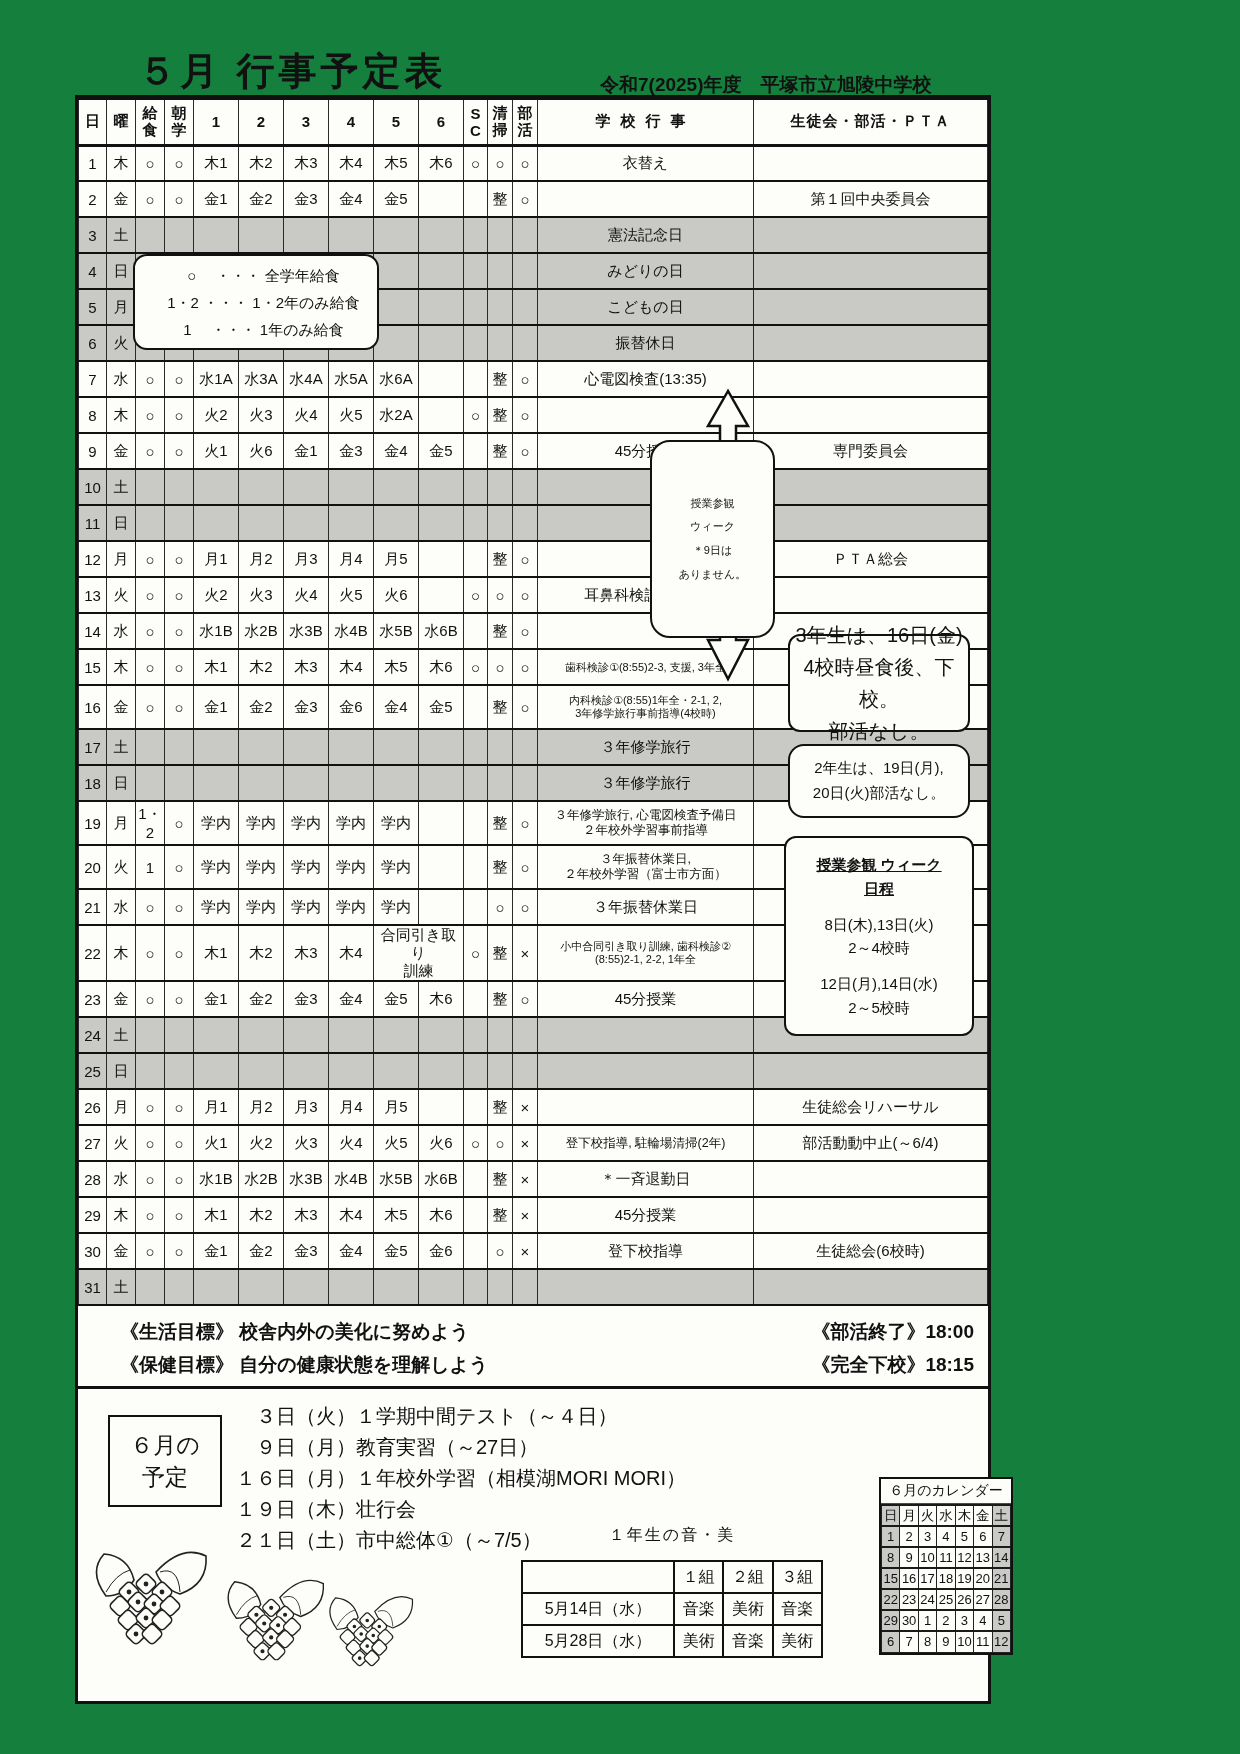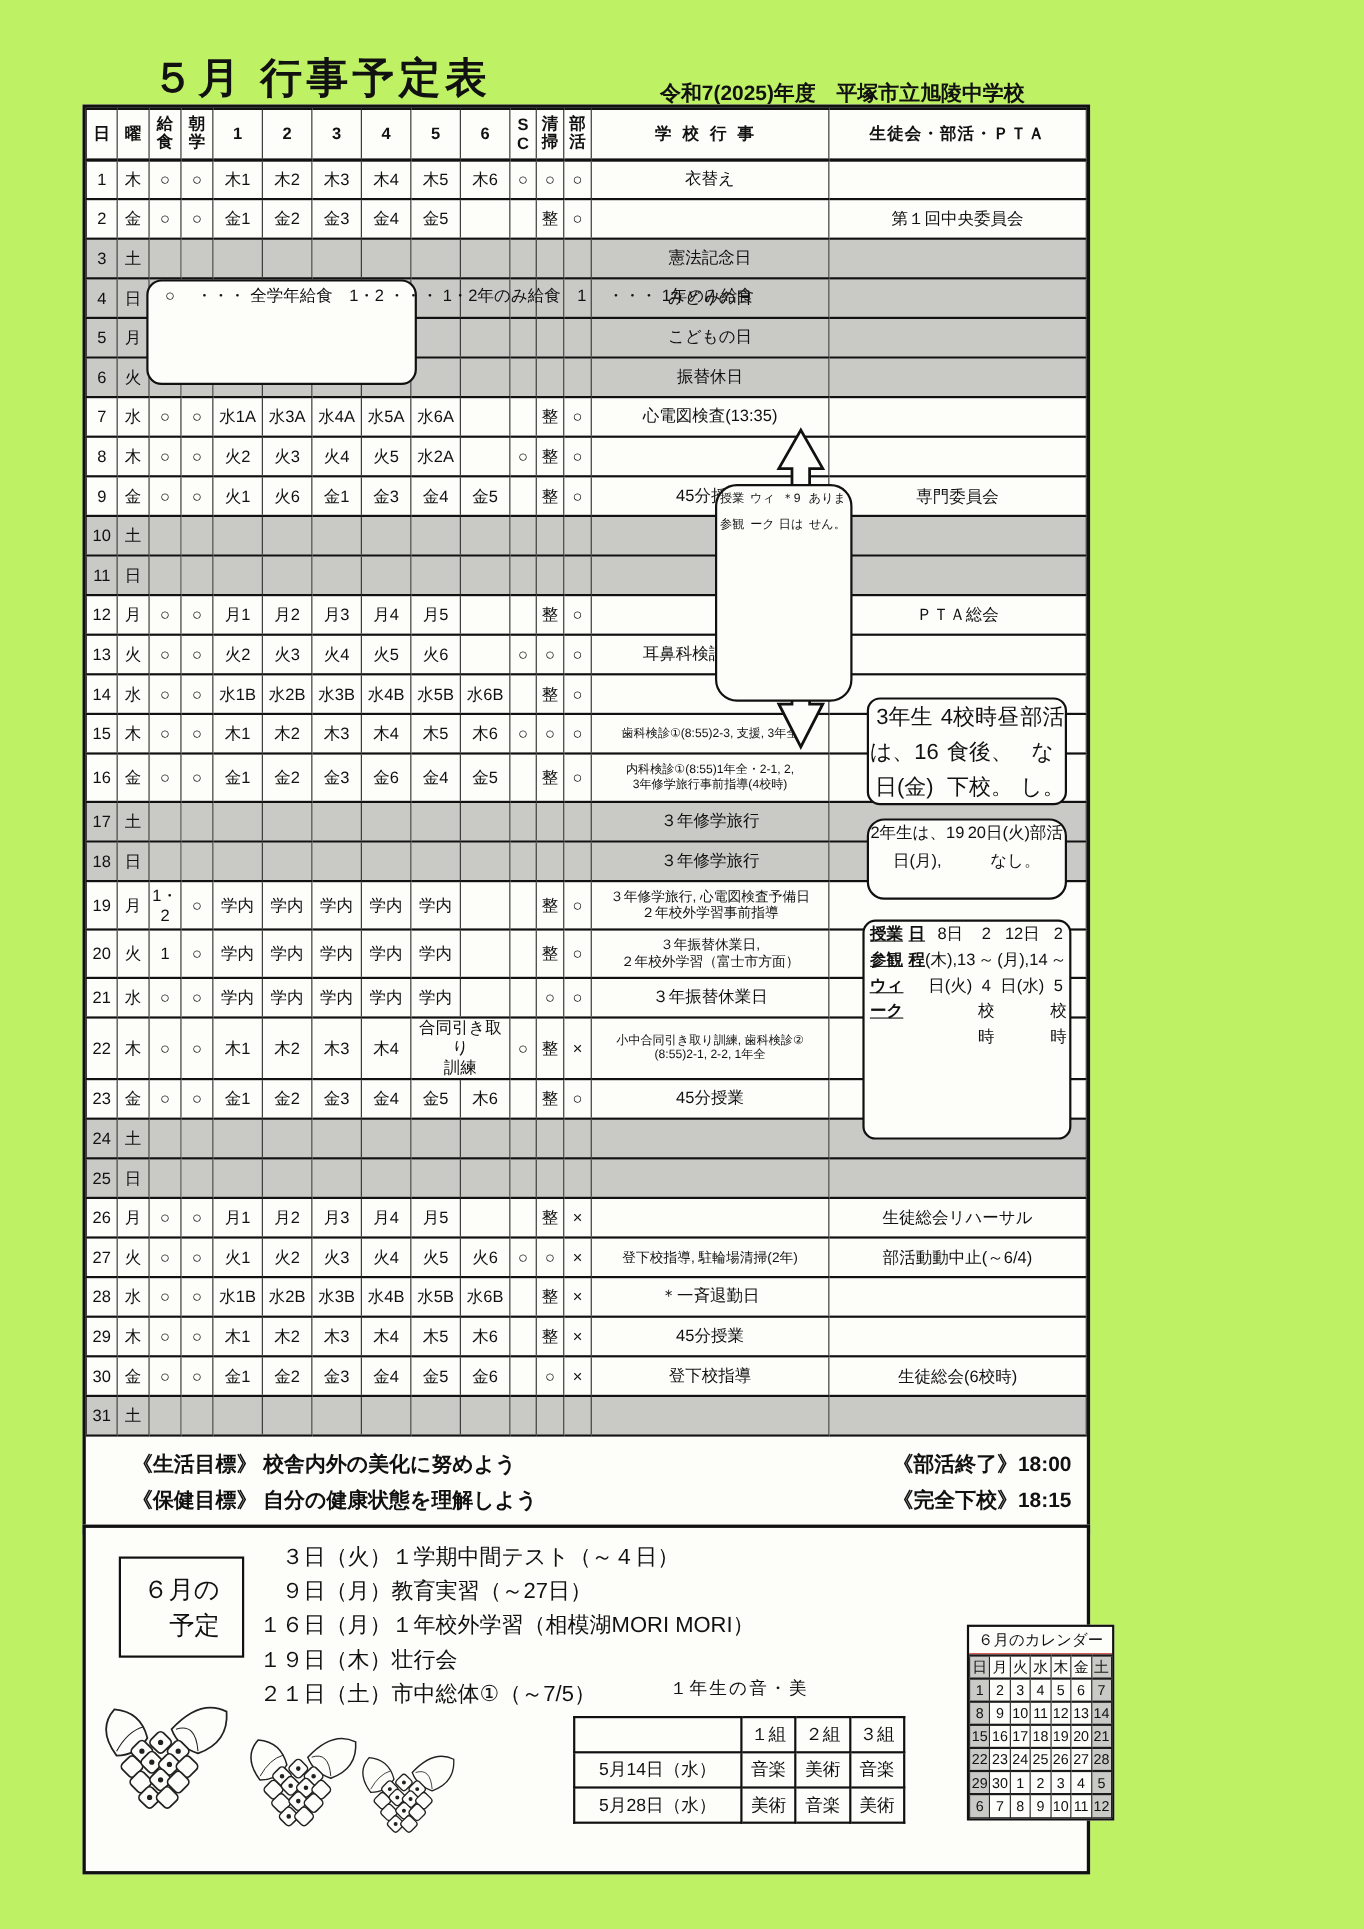--- a/index.html
+++ b/index.html
@@ -1,18 +1,18 @@
 <!DOCTYPE html>
 <html><head>
 <meta charset="utf-8">
 <style>
 *{margin:0;padding:0;box-sizing:border-box}
 html,body{background:#9a9a9a}
 body{font-family:"Liberation Sans","DejaVu Sans",sans-serif;color:#111}
-.page{position:relative;width:1240px;height:1754px;background:#bef264;margin:0 auto;overflow:hidden}
+.page{position:relative;width:1240px;height:1754px;background:#15803d;margin:0 auto;overflow:hidden}
 .doc-title{position:absolute;left:138px;top:46px;font-size:38px;font-weight:bold;letter-spacing:4px}
 .doc-sub{position:absolute;left:600px;top:72px;font-size:19px;font-weight:bold;white-space:pre}
 .main-box{position:absolute;left:75px;top:95px;width:916px;border:3px solid #111;background:#fdfdfa}
 table.sched{border-collapse:collapse;width:100%;table-layout:fixed}
 .sched th,.sched td{border-left:1px solid #2a2a2a;border-right:1px solid #2a2a2a;border-top:2px solid #111;border-bottom:2px solid #111;text-align:center;vertical-align:middle;font-size:15px;padding:0;overflow:hidden}
 .sched thead th{height:46px;border-bottom:3px solid #111;font-weight:bold}
 .v2{white-space:pre-line;font-size:13px;line-height:1.12;font-weight:bold}
 .sc-h{font-size:11px;line-height:1.15;white-space:pre-line}
 .ev-h{letter-spacing:10px;font-size:16px}
 .pta-h{font-size:13.5px;letter-spacing:1px}
@@ -22,31 +22,31 @@
 .c-day{font-size:14px}
 .c-small{font-size:10px}
 .c-event{text-align:left;padding:1px 4px;font-size:14px;white-space:pre-line;line-height:1.18}
 .c-event.small{font-size:11px}
 .c-event.mid{font-size:12.5px}
 .c-pta{text-align:left;padding:1px 4px;font-size:13.5px;white-space:pre-line}
 .c-merge{font-size:11.5px;white-space:pre-line;line-height:1.2}
 .goals{padding:9px 8px 10px 42px;font-size:19px;font-weight:bold;line-height:1.75}
 .goal-line{display:flex}
 .goal-right{margin-left:auto;padding-right:6px}
-.callout{position:absolute;background:#fdfdfa;border:2.5px solid #111;display:flex;flex-direction:row;justify-content:space-between;text-align:center;z-index:3}
+.callout{position:absolute;background:#fdfdfa;border:2.5px solid #111;display:flex;flex-direction:column;justify-content:center;text-align:center;z-index:3}
 #legend-box{left:133px;top:254px;width:246px;height:96px;border-radius:14px;font-size:15px;line-height:1.8;white-space:pre}
 #week-note{left:650px;top:440px;width:125px;height:198px;font-size:11px;line-height:2.15;border-radius:20px}
 #g3-note{left:788px;top:634px;width:182px;height:98px;font-size:20px;line-height:1.6;border-radius:12px}
 #g2-note{left:788px;top:744px;width:182px;height:74px;font-size:15px;line-height:1.65;border-radius:16px}
 #sankan-note{left:784px;top:836px;width:190px;height:200px;font-size:15px;line-height:1.55;border-radius:12px}
 #sankan-note .u{font-weight:bold;text-decoration:underline}
 #sankan-note .gap{height:13px}
 #dbl-arrow{position:absolute;left:703px;top:388px;z-index:2}
 .bottom-box{position:absolute;left:75px;top:1386px;width:916px;height:318px;border:3px solid #111;background:#fdfdfa}
-#june-box{position:absolute;left:30px;top:26px;width:114px;height:92px;border:2px solid #111;display:flex;align-items:center;justify-content:center;text-align:right;font-size:23px;line-height:1.4;white-space:pre-line}
+#june-box{position:absolute;left:30px;top:26px;width:114px;height:92px;border:2px solid #111;display:flex;align-items:center;justify-content:center;text-align:center;font-size:23px;line-height:1.4;white-space:pre-line}
 #june-list{position:absolute;left:158px;top:12px;font-size:20px;line-height:31px;white-space:pre}
 .flower{position:absolute}
 #music-wrap{position:absolute;left:443px;top:136px;width:302px}
 #music-title{text-align:center;font-size:16px;margin-bottom:14px;letter-spacing:2px}
 #music-table{border-collapse:collapse;width:100%}
 #music-table td{border:2px solid #111;font-size:16px;height:32px;text-align:center;background:#fdfdfa}
 #music-table td:first-child{width:152px}
 #cal-wrap{position:absolute;left:801px;top:88px;width:134px;border:2px solid #111;background:#fdfdfa}
 #cal-title{font-size:14px;text-align:center;border-bottom:1px solid #b91c1c;padding:3px 0}
 #cal-table{border-collapse:collapse;width:100%}

